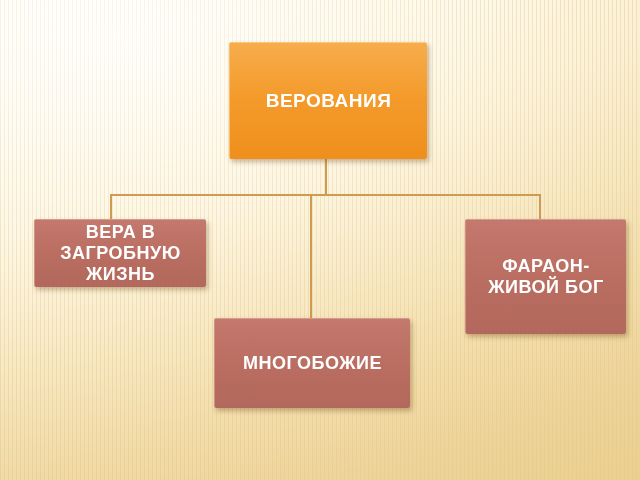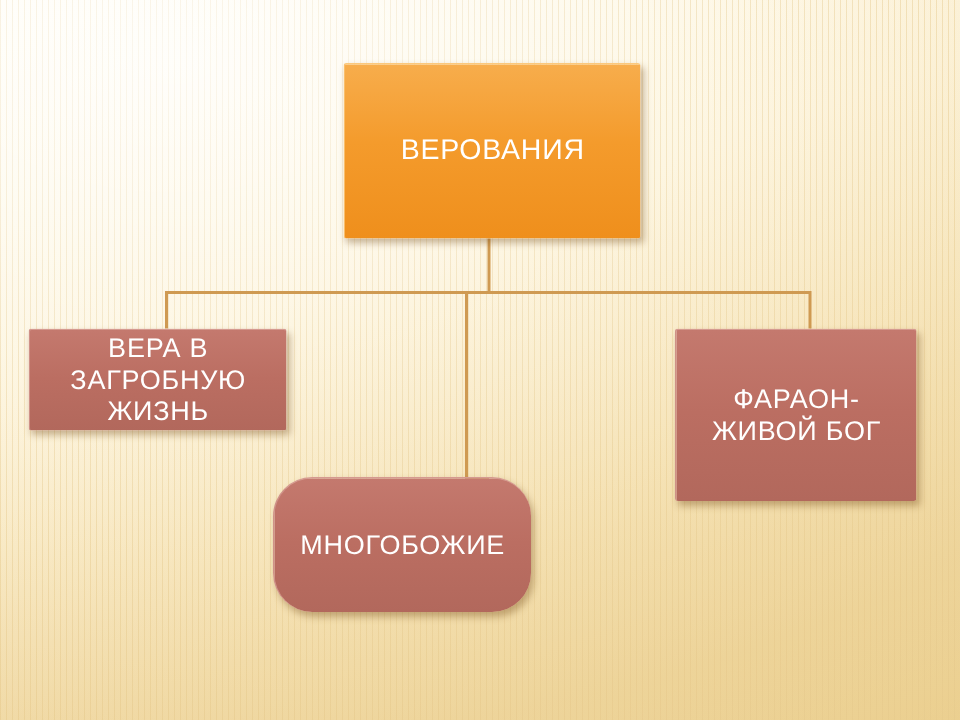--- a/index.html
+++ b/index.html
@@ -38,40 +38,41 @@
     pointer-events: none;
   }
   .node {
     position: absolute;
     box-sizing: border-box;
     display: flex;
     align-items: center;
     justify-content: center;
     text-align: center;
     color: #ffffff;
-    font-weight: normal;
+    font-weight: bold;
     letter-spacing: 0.5px;
     text-transform: uppercase;
     line-height: 1.18;
     z-index: 3;
     border-radius: 2px;
     overflow: hidden;
     padding: 2px 6px;
   }
   .node-root {
     background: linear-gradient(180deg, #f7ad4c 0%, #f49b2c 45%, #ef8f1c 100%);
     box-shadow: 2px 3px 5px rgba(120, 80, 30, 0.40);
     border-top: 1px solid #fbc87c;
     border-left: 1px solid #fabf6b;
   }
   .node-child {
     background: linear-gradient(180deg, #c4796e 0%, #bb6e62 48%, #b2685c 100%);
     box-shadow: 2px 3px 5px rgba(120, 80, 30, 0.40);
     border-top: 1px solid #d59a90;
     border-left: 1px solid #cf9188;
+    margin-left: 15px;
   }
   .connector {
     position: absolute;
     background-color: #cf9a52;
     z-index: 1;
   }
   .conn-v { width: 2px; }
   .conn-h { height: 2px; }
 </style>
 </head>
@@ -87,21 +88,21 @@
   <div class="connector conn-v" style="left:539px; top:194px; height:25px;"></div>
 
   <div class="node node-root" style="left:229px; top:42px; width:198px; height:117px; font-size:19px;">
     <span>ВЕРОВАНИЯ</span>
   </div>
 
   <div class="node node-child" style="left:19px; top:219px; width:172px; height:68px; font-size:18px;">
     <span>ВЕРА В ЗАГРОБНУЮ ЖИЗНЬ</span>
   </div>
 
-  <div class="node node-child" style="left:182px; top:318px; width:172px; height:90px; font-size:18px;border-radius:26px;">
+  <div class="node node-child" style="left:199px; top:318px; width:196px; height:90px; font-size:18px;">
     <span>МНОГОБОЖИЕ</span>
   </div>
 
   <div class="node node-child" style="left:450px; top:219px; width:161px; height:115px; font-size:18px;">
     <span>ФАРАОН-ЖИВОЙ БОГ</span>
   </div>
 
 </div>
 
 </body></html>

